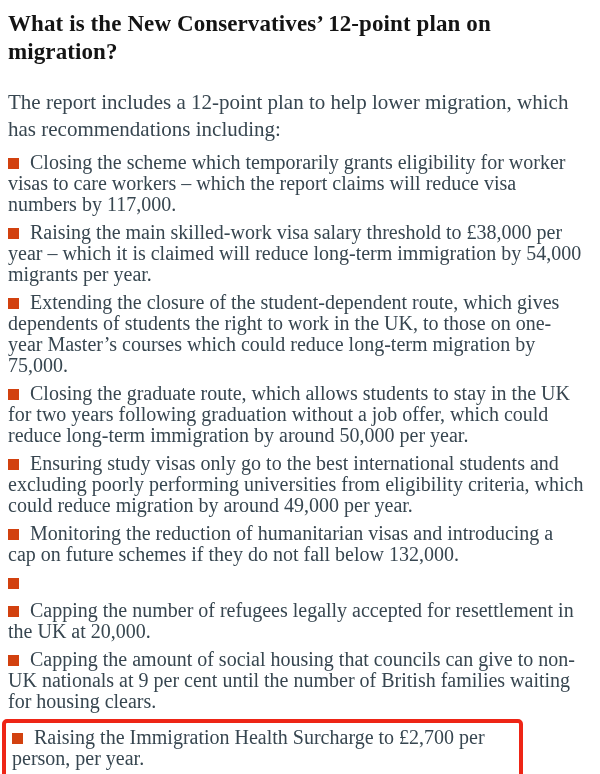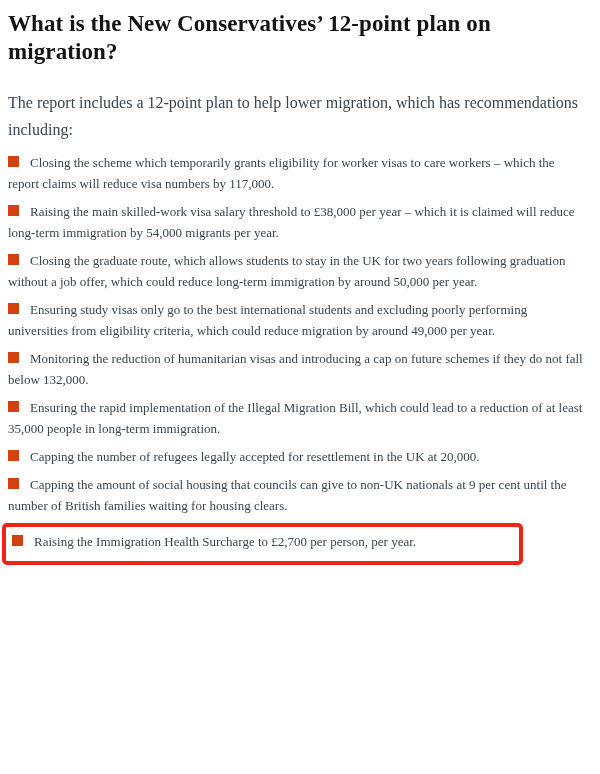--- a/index.html
+++ b/index.html
@@ -24,31 +24,31 @@
   h1 {
     margin: 2px 0 4px 0;
     font-size: 23px;
     line-height: 28px;
     font-weight: 700;
     color: var(--heading-text);
     letter-spacing: 0.1px;
   }
   .intro {
     margin: 23px 0 0 0;
-    font-size: 16px;
+    font-size: 21px;
     line-height: 27px;
     color: var(--body-text);
   }
   ul.plan-list {
     margin: 9px 0 0 0;
     padding: 0;
     list-style: none;
   }
   ul.plan-list li {
-    font-size: 13px;
+    font-size: 20px;
     line-height: 21px;
     color: var(--body-text);
     margin: 0 0 7px 0;
   }
   .sq {
     display: inline-block;
     width: 11px;
     height: 11px;
     background: var(--bullet-square);
     margin-right: 11px;
@@ -64,24 +64,25 @@
 </style>
 </head>
 <body>
 
 <main>
   <h1>What is the New Conservatives’ 12-point plan on migration?</h1>
   <p class="intro">The report includes a 12-point plan to help lower migration, which has recommendations including:</p>
   <ul class="plan-list">
     <li><span class="sq"></span><span>Closing the scheme which temporarily grants eligibility for worker visas to care workers – which the report claims will reduce visa numbers by 117,000.</span></li>
     <li><span class="sq"></span><span>Raising the main skilled-work visa salary threshold to £38,000 per year – which it is claimed will reduce long-term immigration by 54,000 migrants per year.</span></li>
+    <li><span class="sq"></span><span>Extending the closure of the student-dependent route, which gives dependents of students the right to work in the UK, to those on one-year Master’s courses which could reduce long-term migration by 75,000.</span></li>
     <li><span class="sq"></span><span>Closing the graduate route, which allows students to stay in the UK for two years following graduation without a job offer, which could reduce long-term immigration by around 50,000 per year.</span></li>
     <li><span class="sq"></span><span>Ensuring study visas only go to the best international students and excluding poorly performing universities from eligibility criteria, which could reduce migration by around 49,000 per year.</span></li>
     <li><span class="sq"></span><span>Monitoring the reduction of humanitarian visas and introducing a cap on future schemes if they do not fall below 132,000.</span></li>
-    <li><span class="sq"></span><span>Ensuring the rapid implementation of the Illegal Migration Bill, which could lead to a reduction of at least 35,000 people in long-term immigration.</span></li>
+    <li><span class="sq"></span></li>
     <li><span class="sq"></span><span>Capping the number of refugees legally accepted for resettlement in the UK at 20,000.</span></li>
     <li><span class="sq"></span><span>Capping the amount of social housing that councils can give to non-UK nationals at 9 per cent until the number of British families waiting for housing clears.</span></li>
     <li class="highlighted">
       <div class="highlight-box">
         <span class="sq"></span><span>Raising the Immigration Health Surcharge to £2,700 per person, per year.</span>
       </div>
     </li>
   </ul>
 </main>
 

